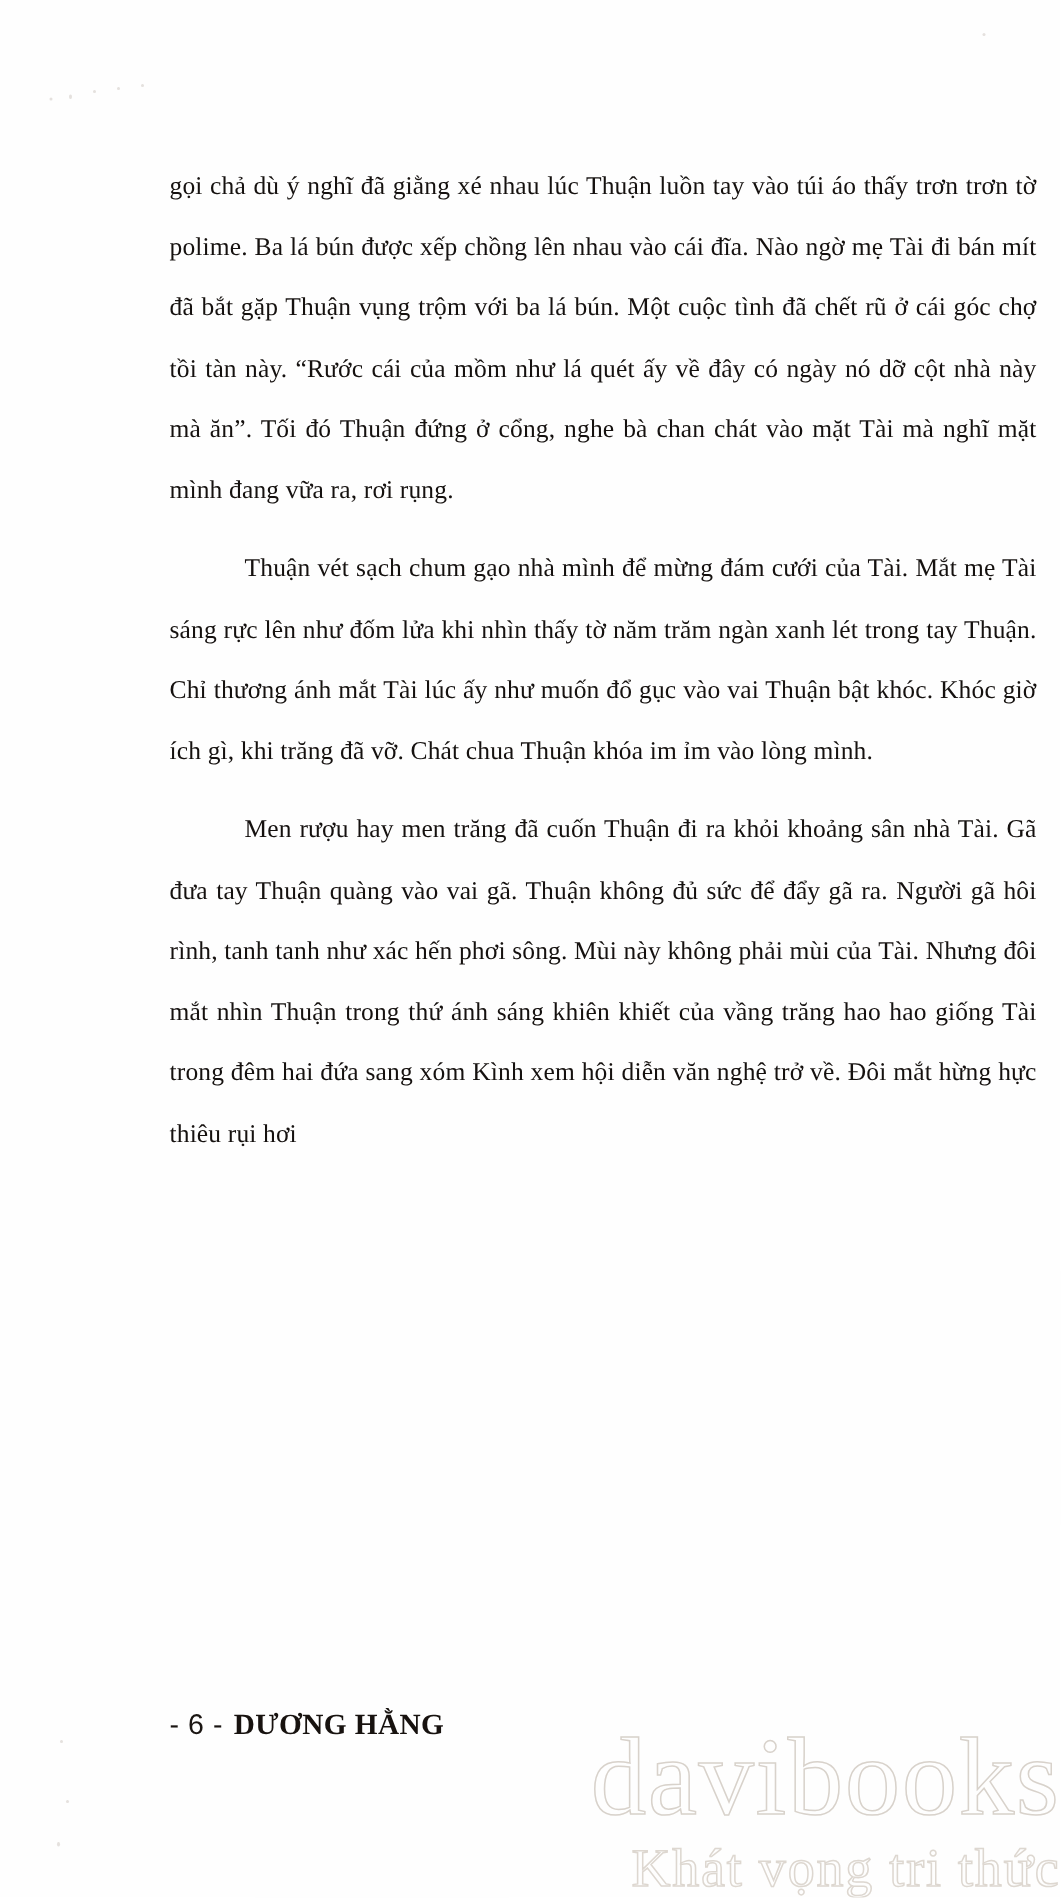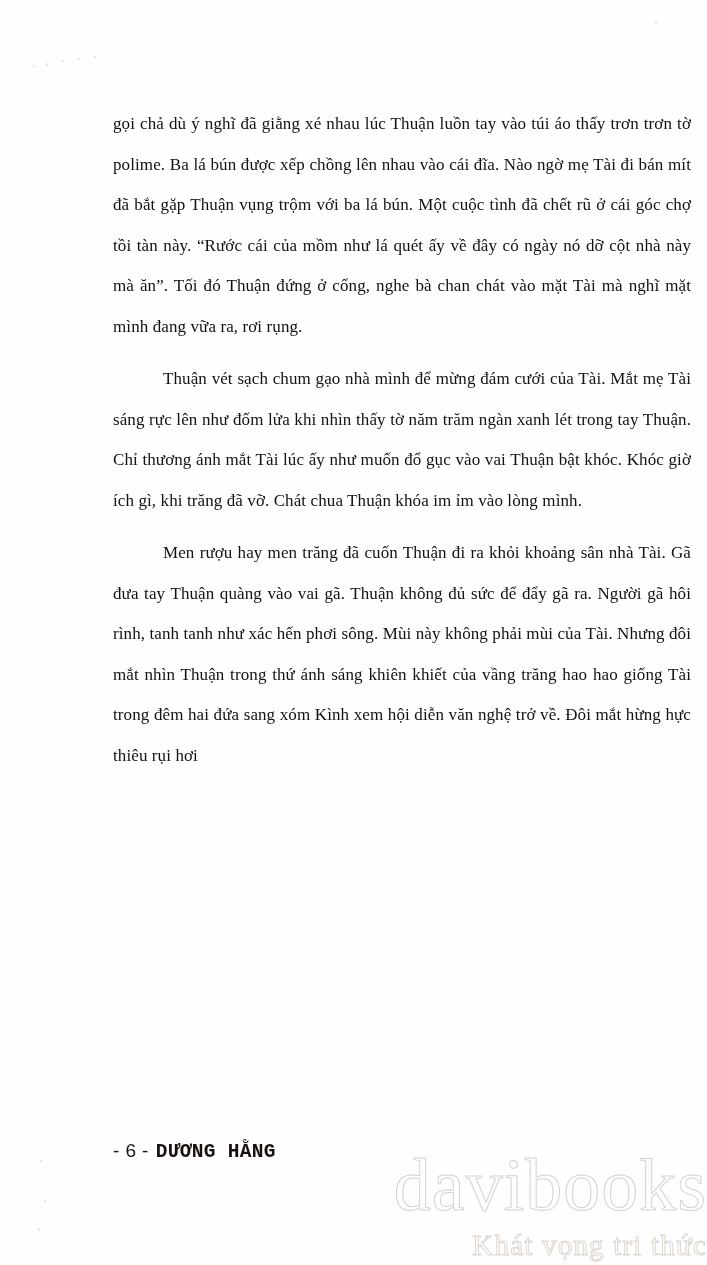--- a/index.html
+++ b/index.html
@@ -65,21 +65,21 @@
     align-items: baseline;
     gap: 7px;
   }
   .folio {
     font-family: "Liberation Sans", sans-serif;
     font-size: 19px;
     color: #1a1512;
     letter-spacing: 0.4px;
   }
   .running-head {
-    font-family: Liberation Mono, monospace;
+    font-family: Liberation Serif, serif;
     font-size: 19.5px;
     font-weight: 700;
     color: #17120f;
     letter-spacing: 0.3px;
   }
 
   
   .watermark {
     position: absolute;
     left: 0;
@@ -92,21 +92,21 @@
   .wm-main {
     font-family: "Liberation Serif", serif;
     font-size: 74px;
     line-height: 74px;
     color: transparent;
     -webkit-text-stroke: 1px #d8d2cb;
     letter-spacing: 1px;
   }
   .wm-sub {
     font-family: "Liberation Serif", serif;
-    font-size: 29px;
+    font-size: 36px;
     line-height: 34px;
     margin-top: 6px;
     color: transparent;
     -webkit-text-stroke: 1px #ddd7d0;
     letter-spacing: 1.2px;
   }
 </style>
 </head>
 <body>
 

